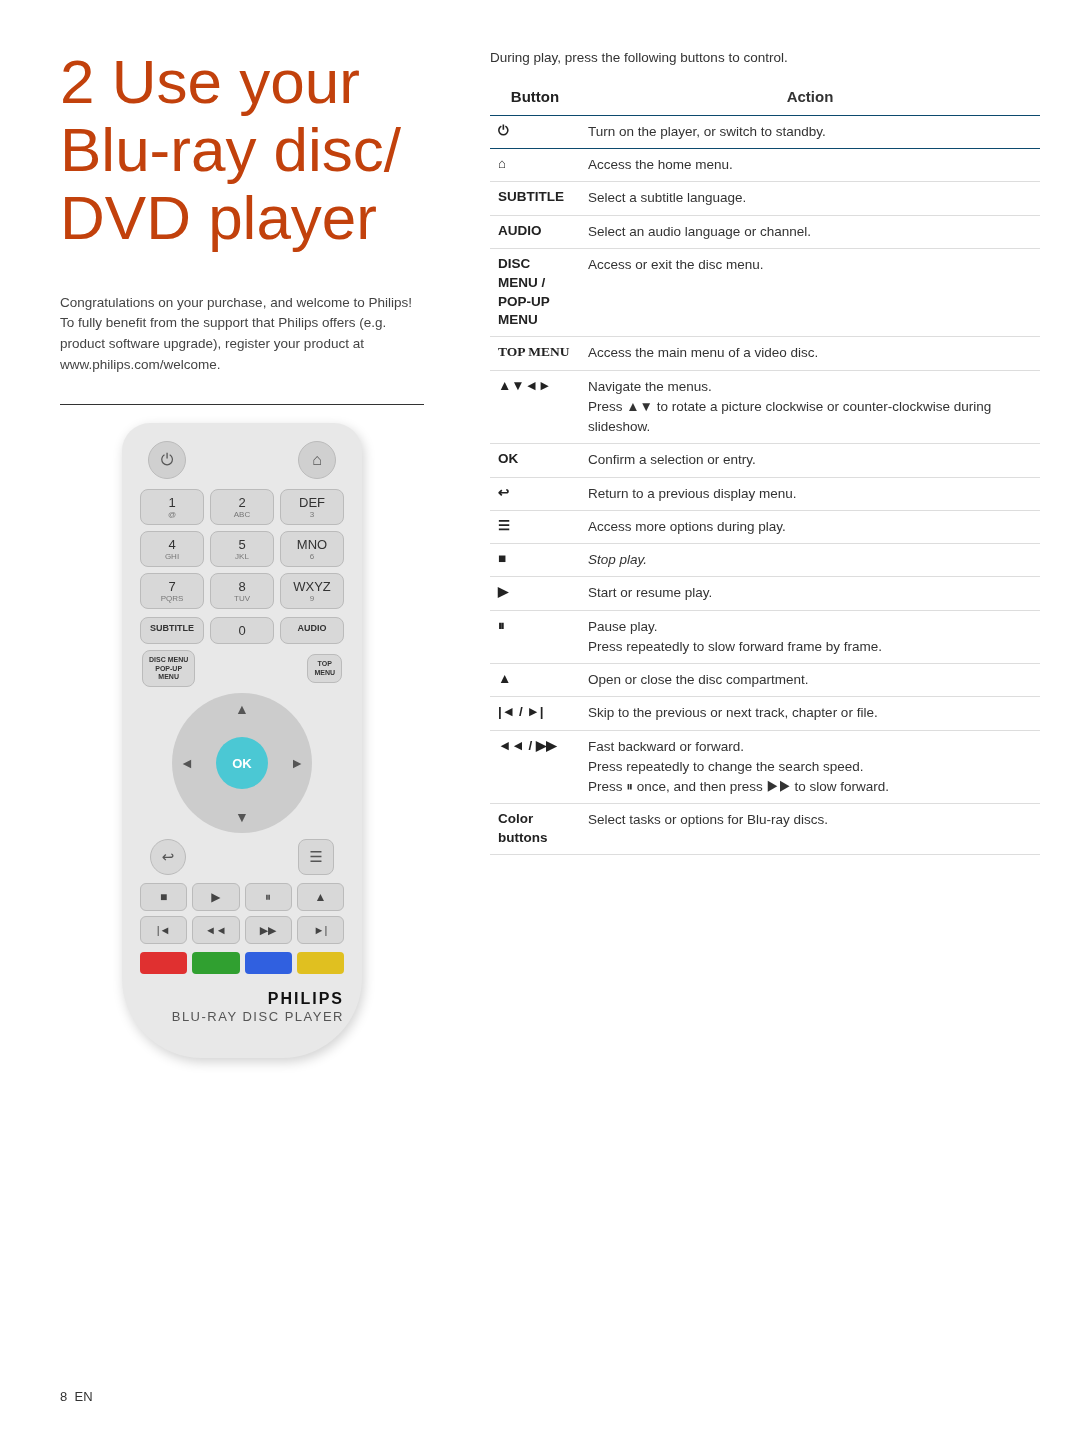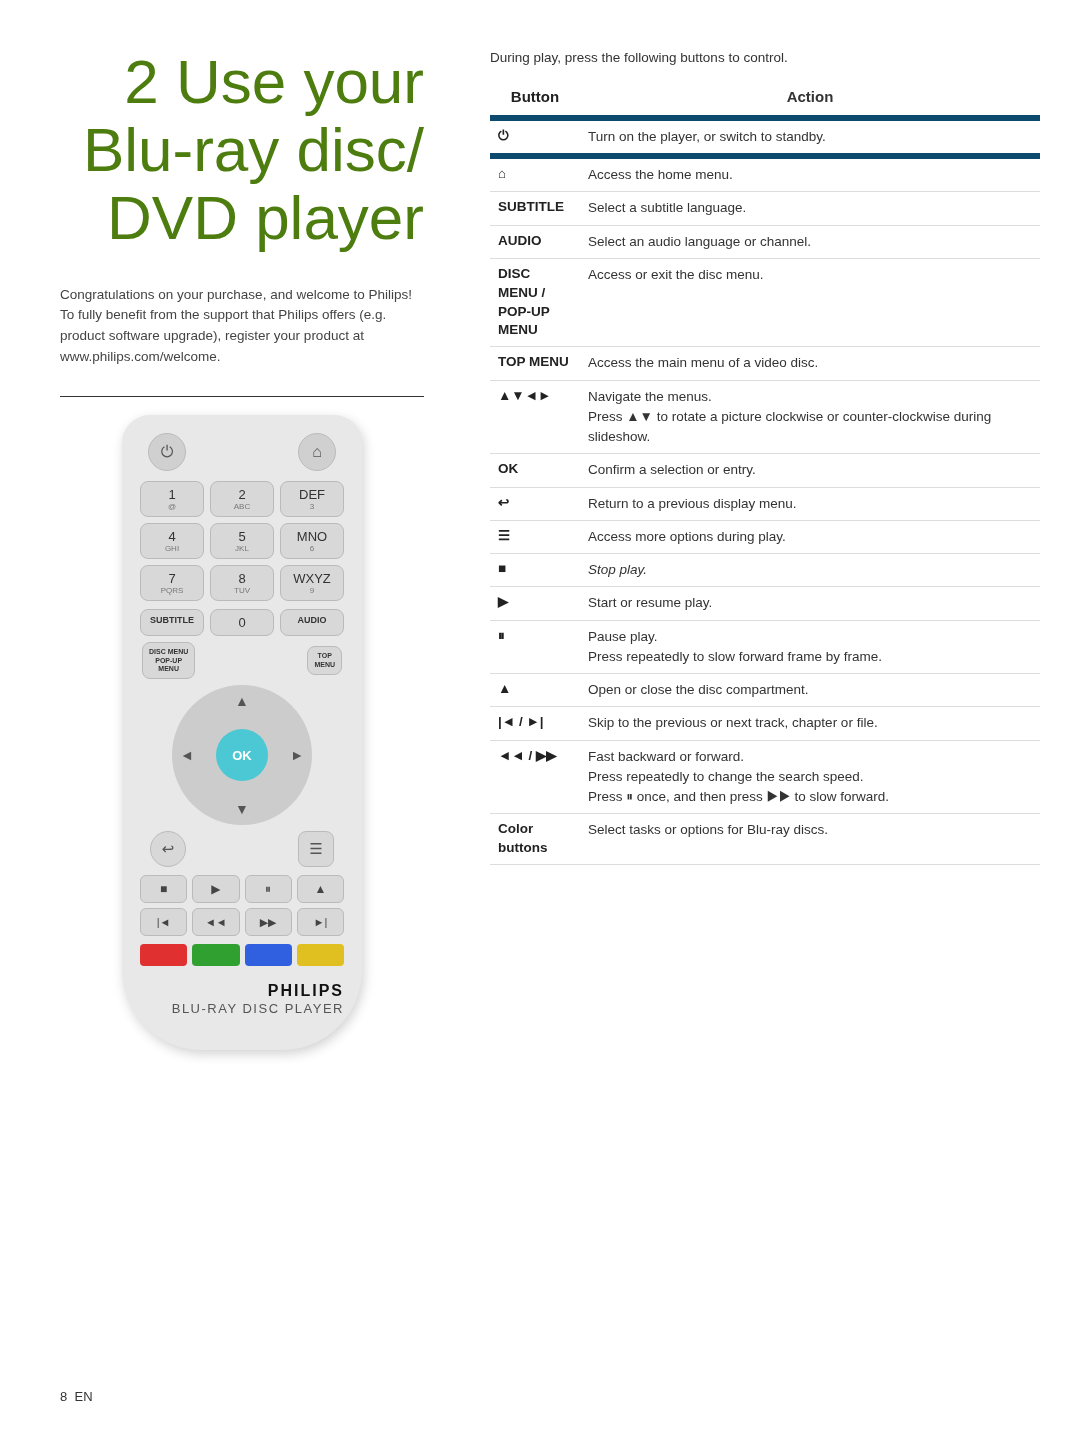--- a/index.html
+++ b/index.html
@@ -18,23 +18,22 @@
       flex-shrink: 0;
     }
     .right-col {
       flex: 1;
       padding: 48px 40px 72px 30px;
     }
     .chapter-title {
       font-size: 62px;
       font-weight: 300;
       line-height: 1.1;
-      margin-bottom: 32px;
-      color: #4d7c0f;
-      text-align: right;
+      margin-bottom: 40px;
+      color: #c2410c;
     }
     .intro-text {
       font-size: 13.5px;
       color: #444;
       line-height: 1.55;
       margin-bottom: 28px;
     }
     .section-divider {
       border: none;
       border-top: 1.5px solid #333;
@@ -274,21 +273,21 @@
       line-height: 1.5;
     }
     table.controls-table {
       width: 100%;
       border-collapse: collapse;
     }
     table.controls-table tr {
       border-bottom: 1px solid #ddd;
     }
     table.controls-table tr:first-child {
-      border-bottom: 6px solid #0c4a6e;
+      border-bottom: 1px solid #0c4a6e;
     }
     table.controls-table td, table.controls-table th {
       padding: 6px 8px;
       vertical-align: top;
       font-size: 13.5px;
     }
     table.controls-table th {
       font-weight: 700;
       font-size: 15px;
       padding-bottom: 6px;
@@ -425,21 +424,21 @@
         </tr>
         <tr>
           <td class="btn-col" style="white-space: pre-line;">AUDIO</td>
           <td class="action-col" style="white-space: pre-line;">Select an audio language or channel.</td>
         </tr>
         <tr>
           <td class="btn-col" style="white-space: pre-line;">DISC MENU / POP-UP MENU</td>
           <td class="action-col" style="white-space: pre-line;">Access or exit the disc menu.</td>
         </tr>
         <tr>
-          <td class="btn-col" style="white-space: pre-line;">TOP MENU</td>
+          <td class="btn-col" style="white-space: pre-line; font-family: Liberation Serif, serif;">TOP MENU</td>
           <td class="action-col" style="white-space: pre-line;">Access the main menu of a video disc.</td>
         </tr>
         <tr>
           <td class="btn-col" style="white-space: pre-line;">▲▼◄►</td>
           <td class="action-col" style="white-space: pre-line;">Navigate the menus.
 Press ▲▼ to rotate a picture clockwise or counter-clockwise during slideshow.</td>
         </tr>
         <tr>
           <td class="btn-col" style="white-space: pre-line;">OK</td>
           <td class="action-col" style="white-space: pre-line;">Confirm a selection or entry.</td>

